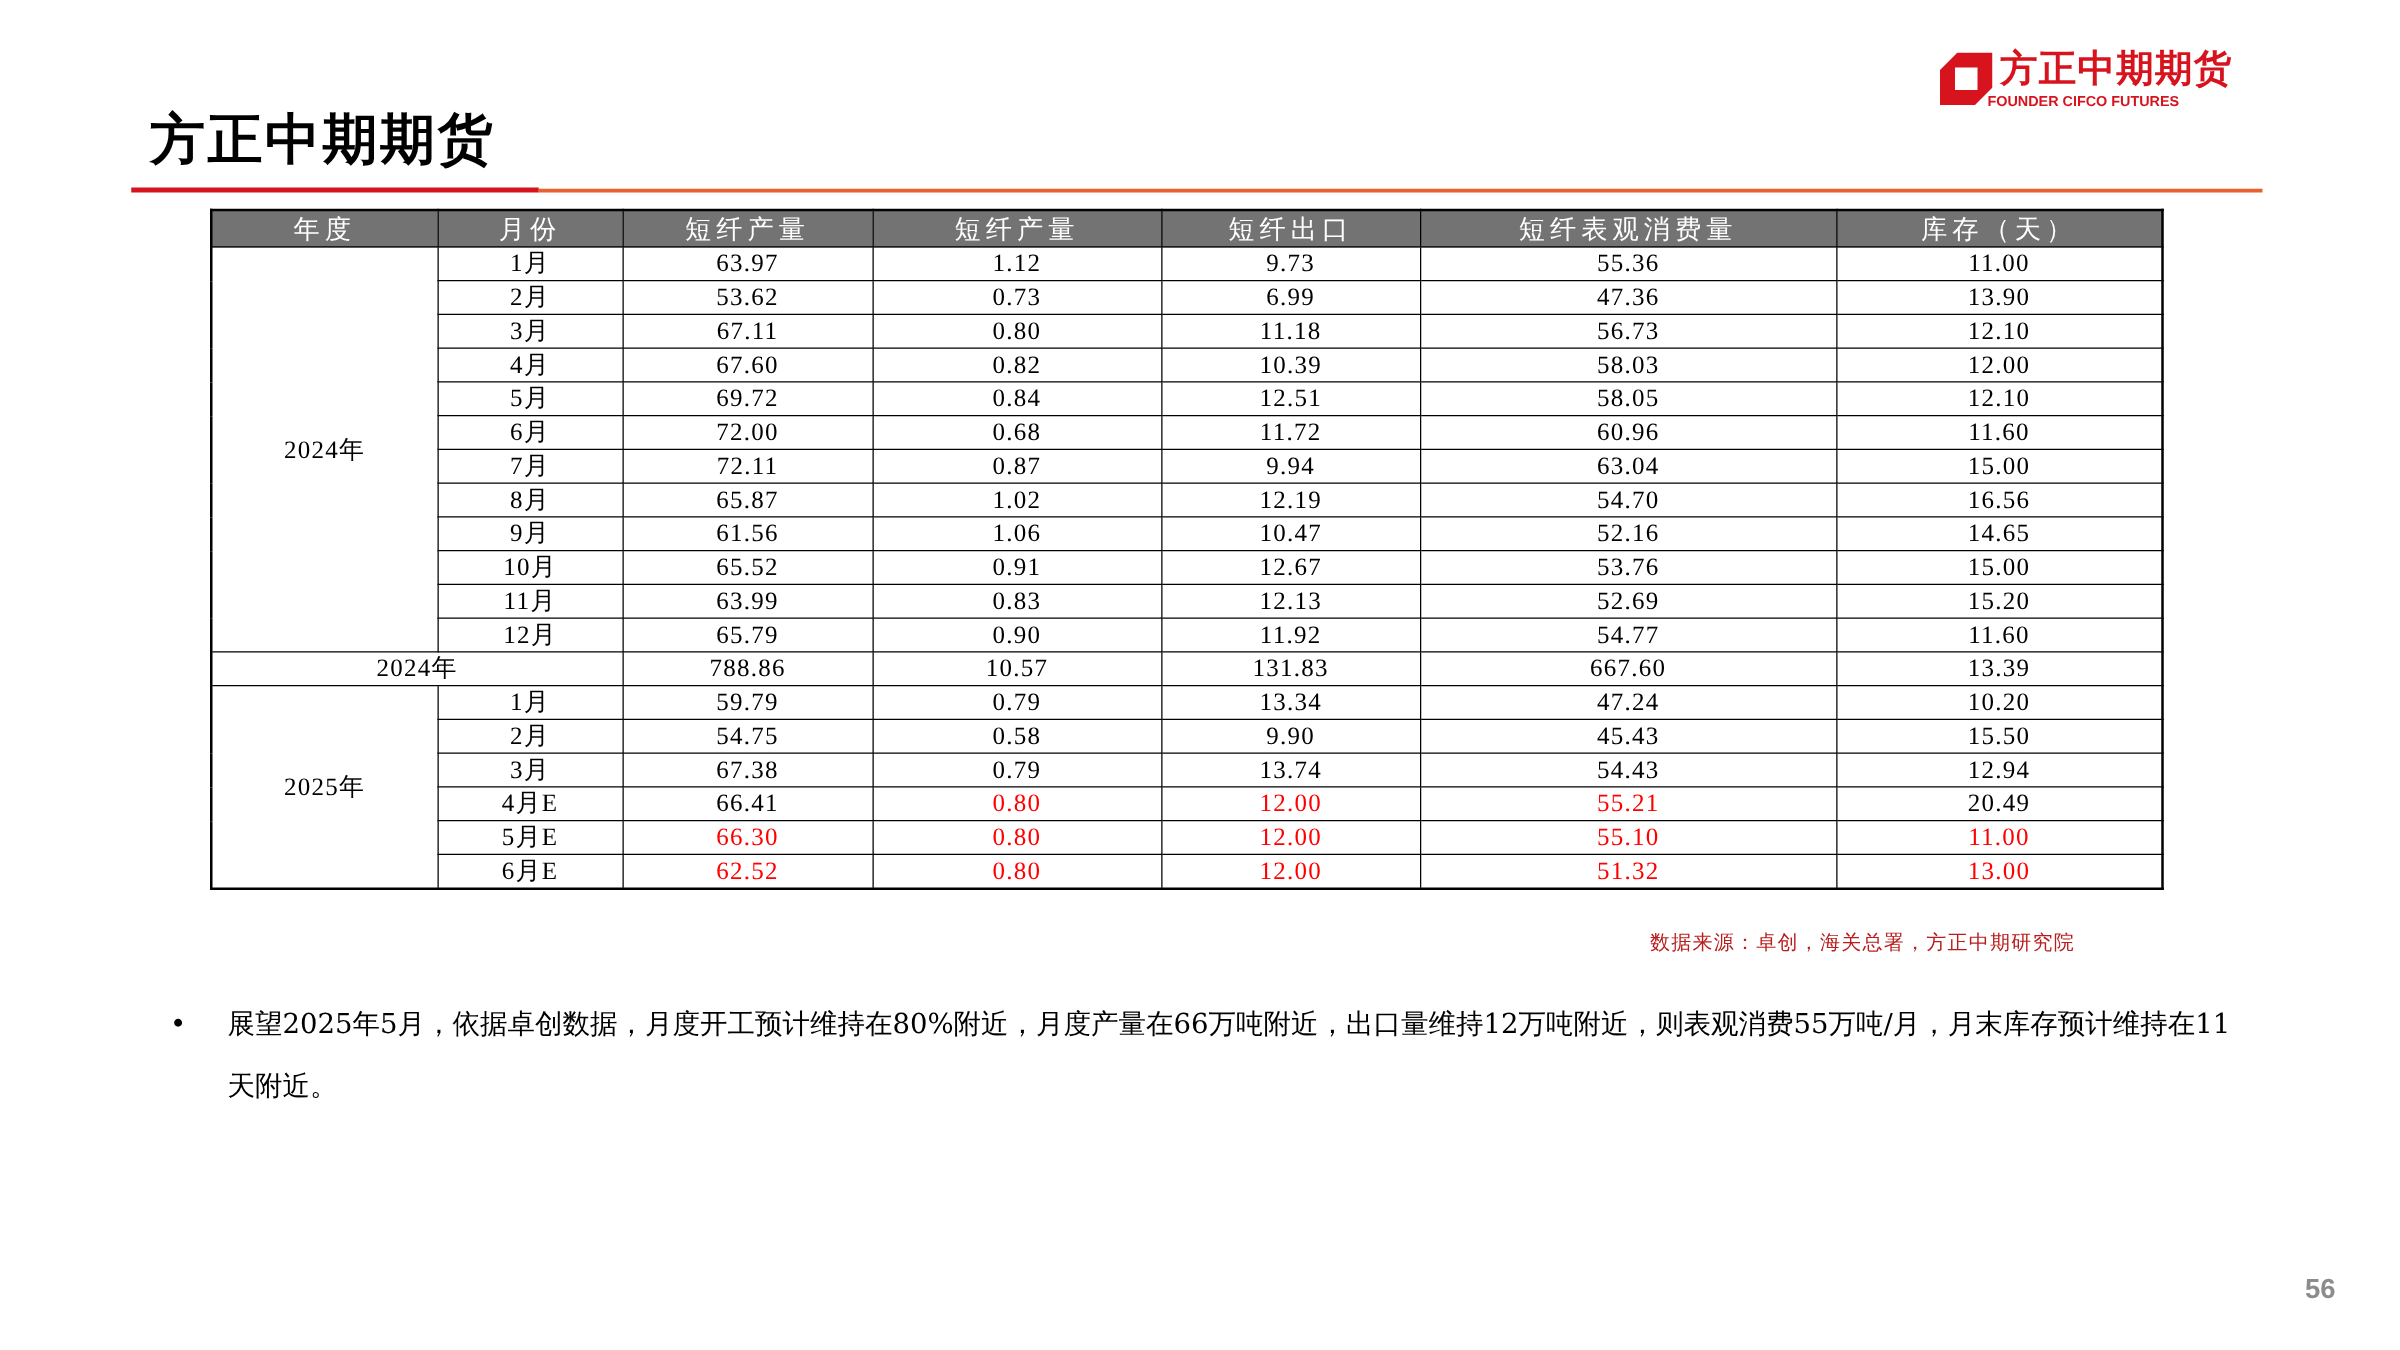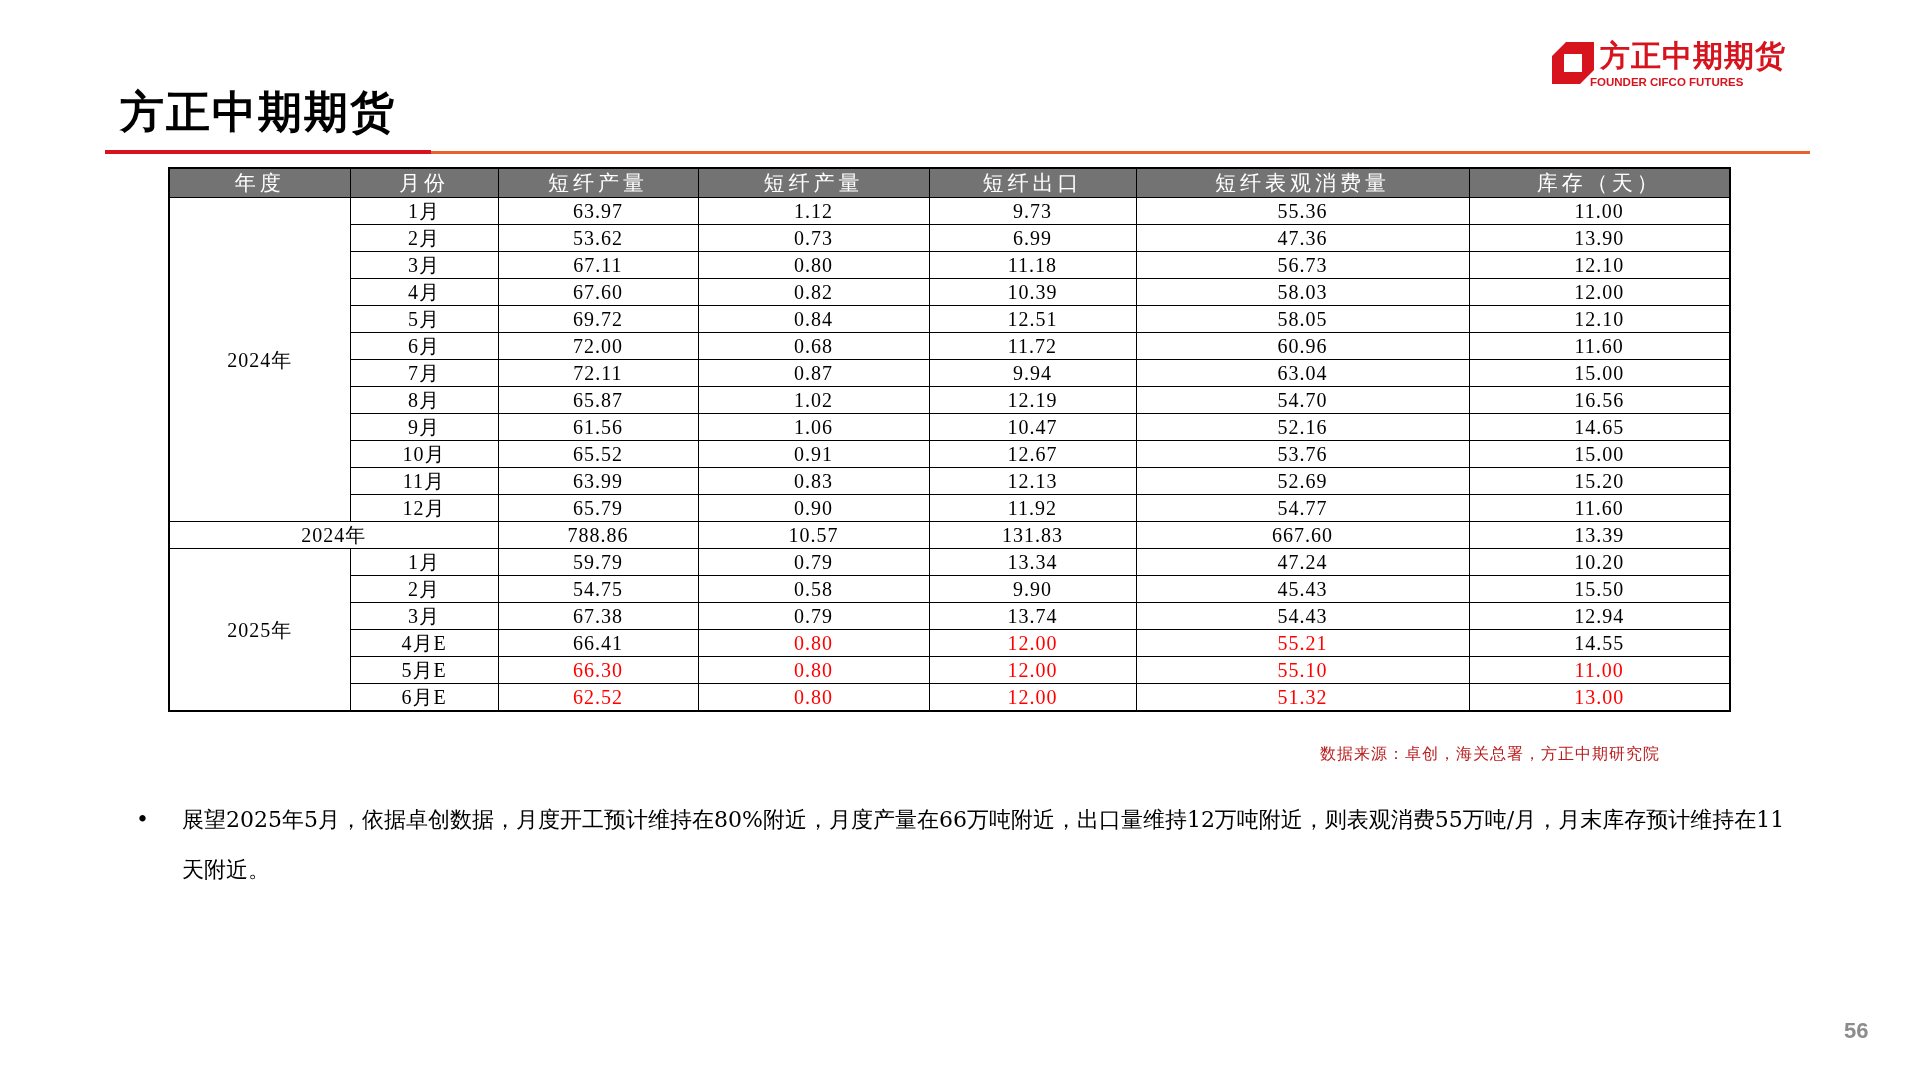--- a/index.html
+++ b/index.html
@@ -249,21 +249,21 @@
         <td>13.74</td>
         <td>54.43</td>
         <td>12.94</td>
       </tr>
       <tr>
         <td>4月E</td>
         <td>66.41</td>
         <td class="red">0.80</td>
         <td class="red">12.00</td>
         <td class="red">55.21</td>
-        <td>14.55</td>
+        <td>20.49</td>
       </tr>
       <tr>
         <td>5月E</td>
         <td class="red">66.30</td>
         <td class="red">0.80</td>
         <td class="red">12.00</td>
         <td class="red">55.10</td>
         <td class="red">11.00</td>
       </tr>
       <tr>

